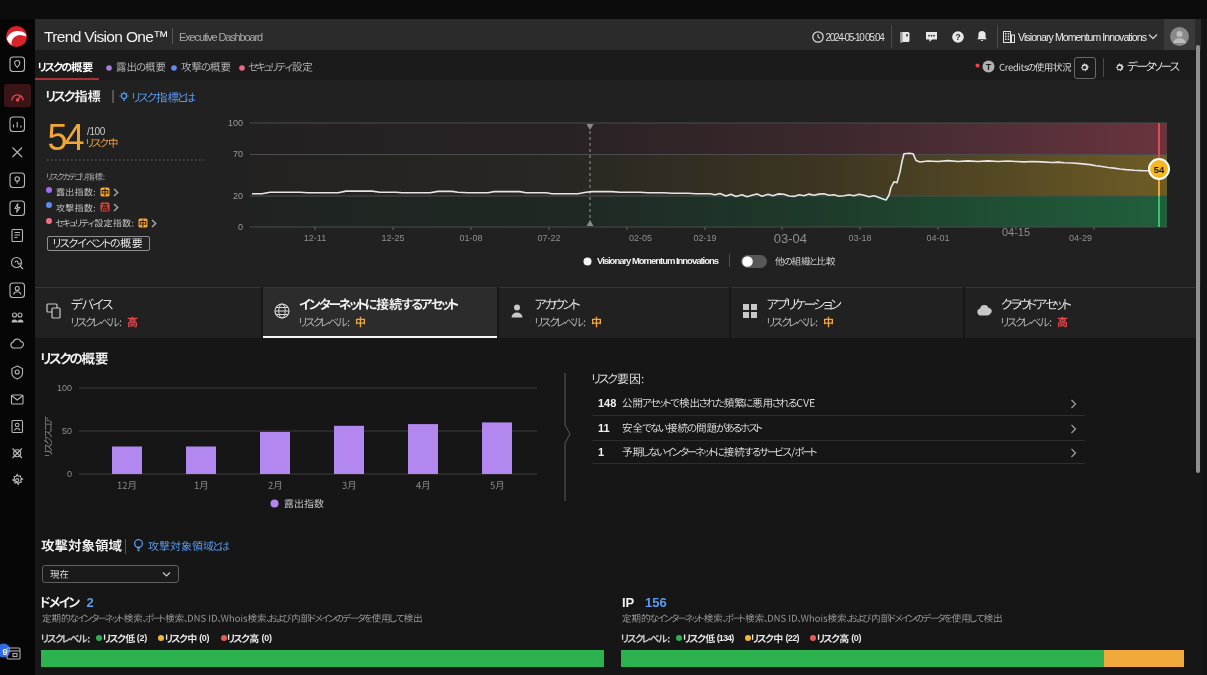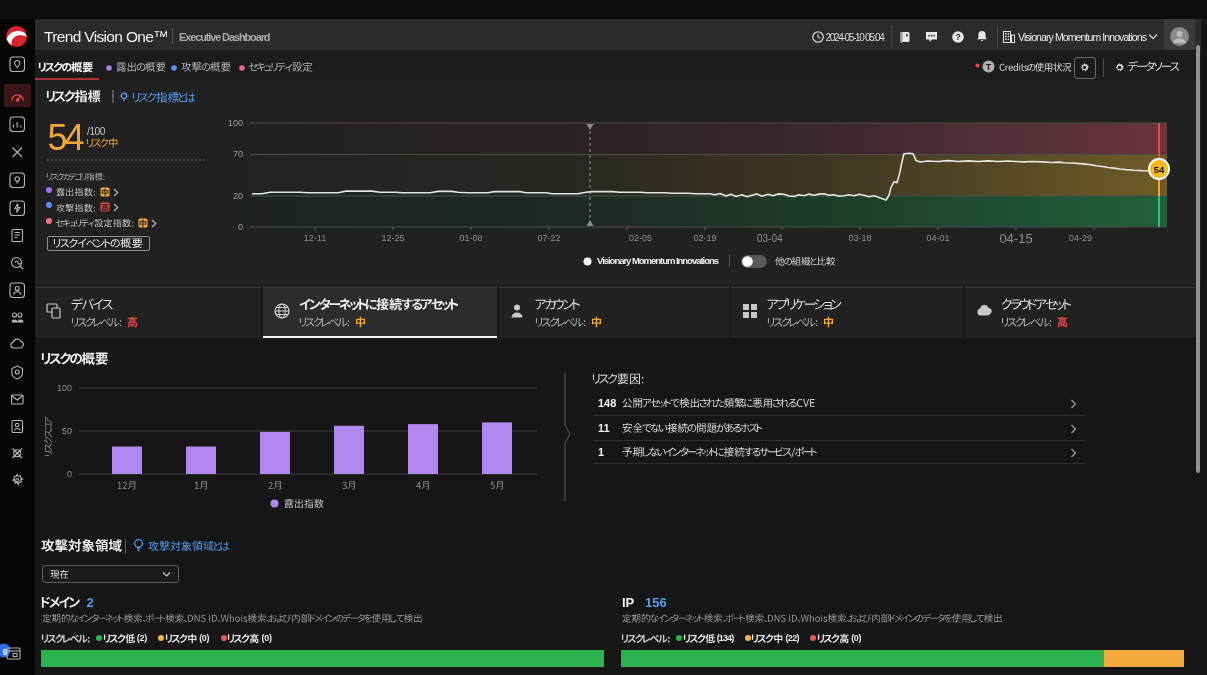--- a/index.html
+++ b/index.html
@@ -175,21 +175,21 @@
     <div style="position:absolute;left:0px;top:19px;width:35px;height:656px;background:#060606"></div>
     <div style="position:absolute;left:35px;top:50px;width:1172px;height:30px;background:#1b1b1b"></div>
     <div style="position:absolute;left:35px;top:80px;width:1172px;height:207px;background:#212121"></div>
     <svg style="position:absolute;left:5px;top:25px" width="23" height="23">
       <circle cx="11.5" cy="11.5" r="10.5" fill="#d8232a"></circle>
       <path d="M1.6 13.8 Q4.5 6.8 11.5 6.0 Q17.5 5.5 20.8 9.0 Q21.3 10.2 21.1 11.6 Q14.5 8.2 9.8 11.8 Q5.8 14.8 6.6 20.2 Q3.0 17.8 1.6 13.8 Z" fill="#fff"></path>
       <path d="M9.2 13.2 Q13.5 10.4 20.9 12.6 Q20.5 15.0 19.0 17.0 Q14.0 13.6 9.2 13.2 Z" fill="#d8232a"></path>
     </svg>
     <div style="position:absolute;left:44px;top:26.6px;font-size:15.5px;color:#f2f2f2;font-weight:400;line-height:20px;white-space:nowrap;letter-spacing:-0.66px;">Trend Vision One™</div>
     <div style="position:absolute;left:172px;top:28px;width:1px;height:16px;background:#555"></div>
-    <div style="position:absolute;left:179px;top:30.2px;font-size:11px;color:#a9a9a9;font-weight:700;line-height:14px;white-space:nowrap;letter-spacing:-1.13px;">Executive Dashboard</div>
+    <div style="position:absolute;left:179px;top:30.2px;font-size:11px;color:#a9a9a9;font-weight:400;line-height:14px;white-space:nowrap;letter-spacing:-1.13px;">Executive Dashboard</div>
     <svg style="position:absolute;left:812px;top:31px" width="12" height="12">
       <circle cx="6" cy="6" r="5.2" fill="none" stroke="#d5d5d5" stroke-width="1.3"></circle>
       <path d="M6 3.2 V6 L8 7.4" stroke="#d5d5d5" stroke-width="1.1" fill="none"></path>
     </svg>
     <div style="position:absolute;left:825.5px;top:30.5px;font-size:10px;color:#dcdcdc;font-weight:400;line-height:13px;white-space:nowrap;letter-spacing:-1.31px;">2024-05-10 05:04</div>
     <div style="position:absolute;left:891px;top:25px;width:1px;height:23px;background:#4a4a4a"></div>
     <svg style="position:absolute;left:899px;top:31px" width="12" height="12">
       <path d="M1.5 1 h7.5 a1.5 1.5 0 0 1 1.5 1.5 v7 a1.5 1.5 0 0 1 -1.5 1.5 h-7.5 z" fill="#e8e8e8"></path>
       <rect x="1.5" y="1" width="2" height="11" fill="#9a9a9a"></rect>
       <rect x="7" y="3" width="2" height="2.5" fill="#555"></rect>
@@ -523,24 +523,24 @@
     <div style="position:absolute;left:205px;top:117.5px;width:38px;text-align:right;font-size:9px;color:#9a9a9a;line-height:11px">100</div>
     <div style="position:absolute;left:205px;top:149.0px;width:38px;text-align:right;font-size:9px;color:#9a9a9a;line-height:11px">70</div>
     <div style="position:absolute;left:205px;top:190.5px;width:38px;text-align:right;font-size:9px;color:#9a9a9a;line-height:11px">20</div>
     <div style="position:absolute;left:205px;top:221.5px;width:38px;text-align:right;font-size:9px;color:#9a9a9a;line-height:11px">0</div>
     <div style="position:absolute;left:290px;top:233px;width:50px;text-align:center;font-size:9px;color:#8f8f8f;line-height:11px">12-11</div>
     <div style="position:absolute;left:368px;top:233px;width:50px;text-align:center;font-size:9px;color:#8f8f8f;line-height:11px">12-25</div>
     <div style="position:absolute;left:446px;top:233px;width:50px;text-align:center;font-size:9px;color:#8f8f8f;line-height:11px">01-08</div>
     <div style="position:absolute;left:524px;top:233px;width:50px;text-align:center;font-size:9px;color:#8f8f8f;line-height:11px">07-22</div>
     <div style="position:absolute;left:602px;top:233px;width:50px;text-align:right;font-size:9px;color:#8f8f8f;line-height:11px">02-05</div>
     <div style="position:absolute;left:680px;top:233px;width:50px;text-align:center;font-size:9px;color:#8f8f8f;line-height:11px">02-19</div>
-    <div style="position:absolute;left:757px;top:233px;width:50px;text-align:left;font-size:10px;color:#8f8f8f;line-height:11px">03-04</div>
+    <div style="position:absolute;left:757px;top:233px;width:50px;text-align:right;font-size:13px;color:#8f8f8f;line-height:11px">03-04</div>
     <div style="position:absolute;left:835px;top:233px;width:50px;text-align:center;font-size:9px;color:#8f8f8f;line-height:11px">03-18</div>
     <div style="position:absolute;left:913px;top:233px;width:50px;text-align:center;font-size:9px;color:#8f8f8f;line-height:11px">04-01</div>
-    <div style="position:absolute;left:991px;top:233px;width:50px;text-align:center;font-size:13px;color:#8f8f8f;line-height:11px">04-15</div>
+    <div style="position:absolute;left:991px;top:227px;width:50px;text-align:center;font-size:11px;color:#8f8f8f;line-height:11px">04-15</div>
     <div style="position:absolute;left:1069px;top:233px;width:50px;text-align:left;font-size:9px;color:#8f8f8f;line-height:11px">04-29</div>
     <svg style="position:absolute;left:583px;top:257px" width="9" height="9">
       <circle cx="4.5" cy="4.5" r="4" fill="#f5f5f5"></circle>
     </svg>
     <div style="position:absolute;left:597px;top:255.2px;font-size:9.5px;color:#f0f0f0;font-weight:700;line-height:12px;white-space:nowrap;letter-spacing:-1.03px;">Visionary Momentum Innovations</div>
     <div style="position:absolute;left:729px;top:254px;width:1px;height:13px;background:#4f4f4f"></div>
     <div style="position:absolute;left:741px;top:255px;width:26px;height:13px;background:#585858;border-radius:7px"></div>
     <svg style="position:absolute;left:742px;top:256px" width="11" height="11">
       <circle cx="5.5" cy="5.5" r="5.3" fill="#fff"></circle>
     </svg>

